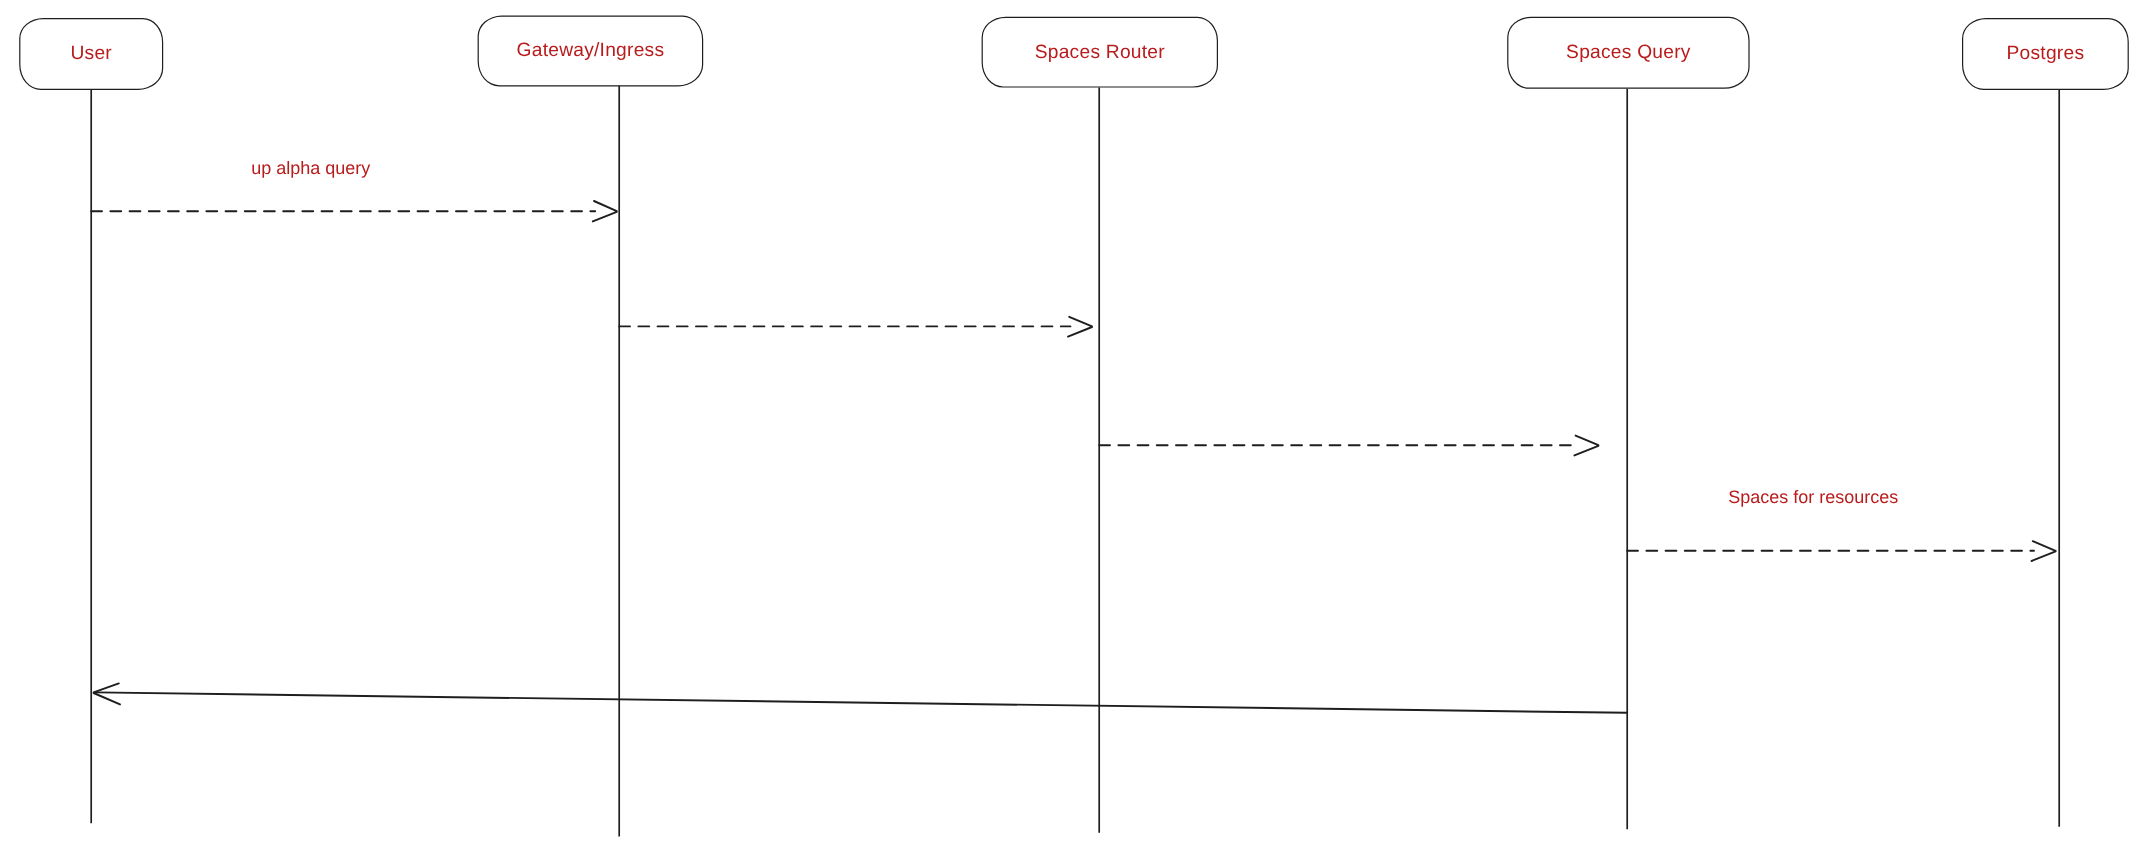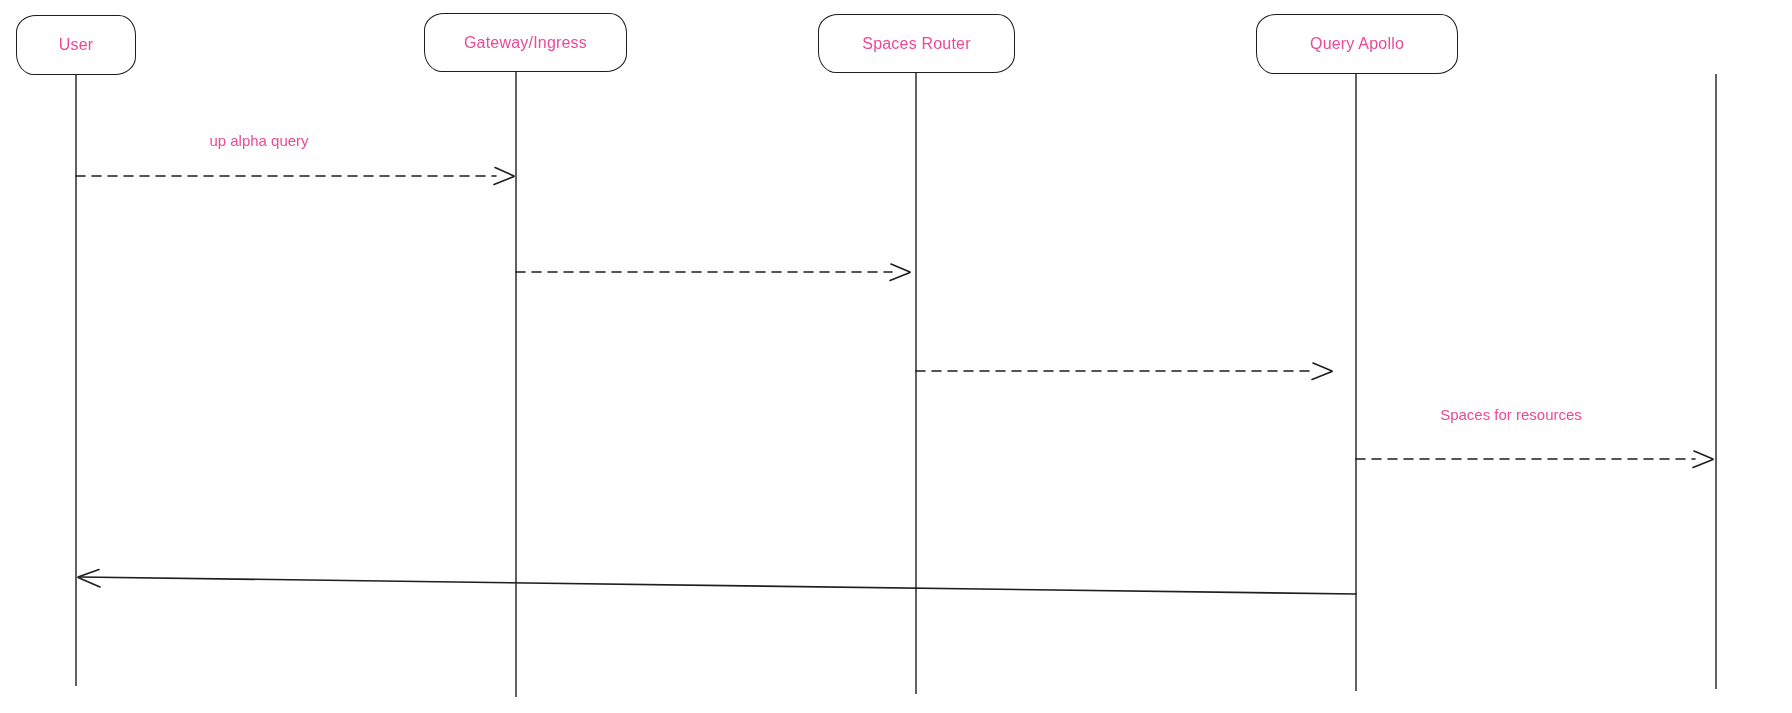--- a/index.html
+++ b/index.html
@@ -6,21 +6,21 @@
     margin: 0;
     padding: 0;
     background: #ffffff;
   }
   #canvas {
     position: relative;
     width: 1792px;
     height: 713px;
     background: #ffffff;
     font-family: "Liberation Sans", sans-serif;
-    color: #ec4899;
+    color: #b91c1c;
     overflow: hidden;
   }
   #diagram-svg {
     position: absolute;
     left: 0;
     top: 0;
     width: 1792px;
     height: 713px;
   }
   .actor {
@@ -104,30 +104,33 @@
     <g>
       <path class="msg-line" d="M1356 594 L80 577"></path>
       <path class="arrow-head" d="M99 569.5 L78 577 M100 587 L78 577.5"></path>
     </g>
   </svg>
 
   <div class="actor" style="left:16px;  top:15px; width:120px; height:60px;">
     <span class="actor-label">User</span>
   </div>
 
-  <div class="actor" style="left:424px; top:13px; width:203px; height:59px;">
+  <div class="actor" style="left:398px; top:13px; width:188px; height:59px;">
     <span class="actor-label">Gateway/Ingress</span>
   </div>
 
   <div class="actor" style="left:818px; top:14px; width:197px; height:59px;">
     <span class="actor-label">Spaces Router</span>
   </div>
 
   <div class="actor" style="left:1256px; top:14px; width:202px; height:60px;">
-    <span class="actor-label">Query Apollo</span>
+    <span class="actor-label">Spaces Query</span>
   </div>
 
+  <div class="actor" style="left:1635px; top:15px; width:139px; height:60px;">
+    <span class="actor-label">Postgres</span>
+  </div>
 
   <div class="msg-label" style="left:139px; top:132px;">up alpha query</div>
 
   <div class="msg-label" style="left:1391px; top:406px;">Spaces for resources</div>
 
 </div>
 
 </body></html>

